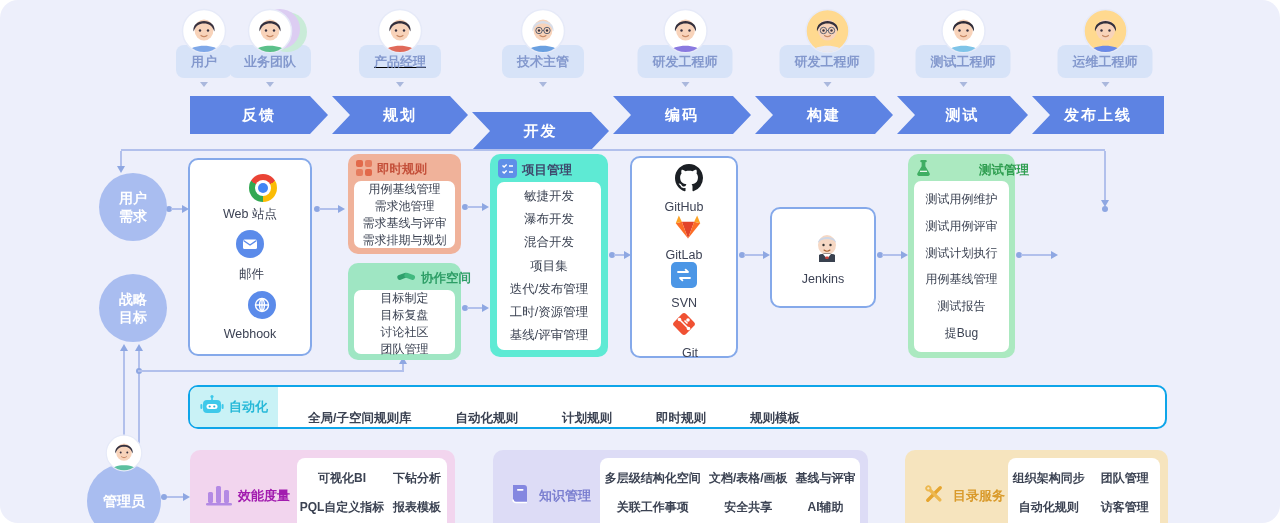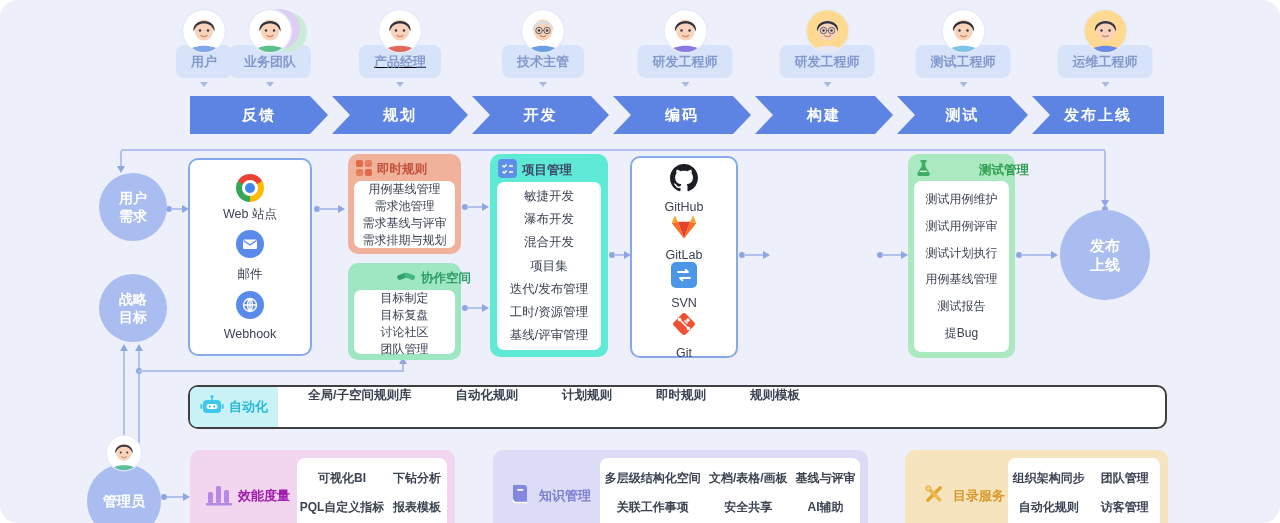--- a/index.html
+++ b/index.html
@@ -31,21 +31,21 @@
   #node-release{left:1060px;top:210px;width:90px;height:90px;font-size:15px;}
   #node-admin{left:87px;top:464px;width:74px;height:74px;font-size:14px;}
   #admin-avatar{position:absolute;left:105px;top:434px;z-index:2;}
 
   
   .white-box{position:absolute;background:#fff;border:2px solid #85a9ea;border-radius:10px;box-sizing:border-box;
              display:flex;flex-direction:column;align-items:center;justify-content:space-evenly;padding:6px 0;}
   #box-entry{left:188px;top:158px;width:124px;height:198px;}
   #box-repo{left:630px;top:156px;width:108px;height:202px;}
   #box-ci{left:770px;top:207px;width:106px;height:101px;}
-  .icon-item{display:flex;flex-direction:column;align-items:center;gap:4px;}
+  .icon-item{display:flex;flex-direction:column;align-items:flex-end;gap:4px;}
   .icon-label{font-size:12.5px;color:#3c4254;}
 
   
   .chrome{width:28px;height:28px;border-radius:50%;display:block;position:relative;
           background:conic-gradient(from 300deg,#ea4335 0 120deg,#fbbc05 0 240deg,#34a853 0 360deg);}
   .cw{position:absolute;inset:6px;background:#fff;border-radius:50%;}
   .cb{position:absolute;inset:3px;background:#4285f4;border-radius:50%;}
 
   
   .tinted{position:absolute;border-radius:10px;box-sizing:border-box;}
@@ -62,21 +62,21 @@
   #box-project{left:490px;top:154px;width:118px;height:203px;background:#5eead4;}
   #box-project .box-head{color:#3e4b6e;padding-top:5px;}
   #box-project .panel{top:28px;left:7px;right:7px;bottom:7px;}
   #box-project .panel-item{font-size:12.5px;}
   #box-test{left:908px;top:154px;width:107px;height:204px;background:#abe9c0;}
   #box-test .box-head{color:#2f9e50;gap:48px;}
   #box-test .panel{top:27px;}
 
   
   #box-automation{position:absolute;left:188px;top:385px;width:979px;height:44px;background:#fff;
-                  border:2px solid #404040;border-radius:10px;box-sizing:border-box;display:flex;align-items:flex-start;}
+                  border:2px solid #0ea5e9;border-radius:10px;box-sizing:border-box;display:flex;align-items:flex-end;}
   .auto-head{height:100%;background:#c9f2f6;border-radius:7px 0 0 7px;display:flex;align-items:center;gap:5px;
              padding:0 10px;flex:0 0 auto;}
   .auto-title{color:#27b9d8;font-size:13px;font-weight:bold;}
   .auto-items{display:flex;gap:44px;margin-left:30px;}
   .auto-item{font-size:12.5px;color:#3b4252;font-weight:bold;white-space:nowrap;}
 
   
   .bottom-box{position:absolute;top:450px;height:92px;border-radius:10px;}
   .bottom-head{position:absolute;left:0;top:0;bottom:0;display:flex;align-items:center;gap:6px;padding-left:16px;}
   .bottom-title{font-size:13px;font-weight:bold;white-space:nowrap;}
@@ -298,21 +298,21 @@
     </g>
           </svg>
         </div>
         <div class="pill">运维工程师</div>
         <div class="caret"></div>
       </div>
     </div>
   <div id="stages">
       <div class="stage first" style="left: 190px; width: 138px;">反馈</div>
       <div class="stage" style="left: 332px; width: 136px;">规划</div>
-      <div class="stage" style="left: 472px; width: 137px;">开发</div>
+      <div class="stage" style="left: 472px; width: 137px; margin-top: 16px;">开发</div>
       <div class="stage" style="left: 613px; width: 138px;">编码</div>
       <div class="stage" style="left: 755px; width: 138px;">构建</div>
       <div class="stage" style="left: 897px; width: 131px;">测试</div>
       <div class="stage last" style="left: 1032px; width: 132px;">发布上线</div>
     </div>
 
   <div>
     <div class="hl" style="left:121px;top:149px;width:984px;"></div>
     <div class="vl" style="left:1104px;top:151px;height:52px;"></div>
     <div class="arr-d" style="left:1101px;top:200px;"></div>
@@ -378,24 +378,20 @@
       <div class="arr-r" style="left:183px;top:493px;"></div>
   </div>
 
   <div class="node" id="node-user-needs">
     <span>用户</span>
       <span>需求</span>
   </div>
   <div class="node" id="node-strategy">
     <span>战略</span>
       <span>目标</span>
-  </div>
-  <div class="node" id="node-release">
-    <span>发布</span>
-      <span>上线</span>
   </div>
   <div id="admin-avatar"><svg width="38" height="38" viewBox="0 0 46 46">
     <defs>
           <clipPath id="avc8">
             <circle cx="23" cy="23" r="21"></circle>
           </clipPath>
         </defs>
     <circle cx="23" cy="23" r="21.5" fill="#ffffff" stroke="#e6eaf8" stroke-width="1.5"></circle>
     <g clip-path="url(#avc8)">
       <path d="M5 46c3-11 33-11 36 0z" fill="#5cc0a0"></path>
@@ -525,20 +521,35 @@
             <g fill="#fff">
               <circle cx="9.5" cy="9.5" r="1.8"></circle>
               <circle cx="18.5" cy="18.5" r="1.8"></circle>
               <circle cx="18" cy="10" r="1.8"></circle>
             </g>
           </svg></span>
       <span class="icon-label">Git</span>
     </div>
   </div>
 
+  <div class="white-box" id="box-ci">
+    <div class="icon-item">
+      <span><svg width="34" height="34" viewBox="0 0 34 34">
+            <ellipse cx="17" cy="15" rx="9" ry="10" fill="#f6d8c4"></ellipse>
+            <path d="M8 13c0-8 18-8 18 0c-2-3-5-4-9-4s-7 1-9 4z" fill="#cdd6e6"></path>
+            <path d="M9 25c2-2 14-2 16 0v7H9z" fill="#39414f"></path>
+            <path d="M13 24h8l-4 5z" fill="#fff"></path>
+            <rect x="15.3" y="26.5" width="3.4" height="2.6" rx="0.8" fill="#c9403a"></rect>
+            <circle cx="13.5" cy="15" r="1.2" fill="#333"></circle>
+            <circle cx="20.5" cy="15" r="1.2" fill="#333"></circle>
+            <path d="M14 20c2 1.6 4 1.6 6 0" stroke="#a8602f" stroke-width="1.1" fill="none" stroke-linecap="round"></path>
+          </svg></span>
+      <span class="icon-label">Jenkins</span>
+    </div>
+  </div>
 
   <div class="tinted" id="box-test">
     <div class="box-head">
       <span><svg width="15" height="17" viewBox="0 0 16 18">
             <path d="M6 2h4v4.5l4.5 7.5a2 2 0 0 1-1.8 3H3.3a2 2 0 0 1-1.8-3L6 6.5z" fill="#3fae63"></path>
             <rect x="4.5" y="0" width="7" height="2.4" rx="1.2" fill="#3fae63"></rect>
             <path d="M4.2 12h7.6" stroke="#fff" stroke-width="1.2"></path>
           </svg></span>
       <span>测试管理</span>
     </div>

